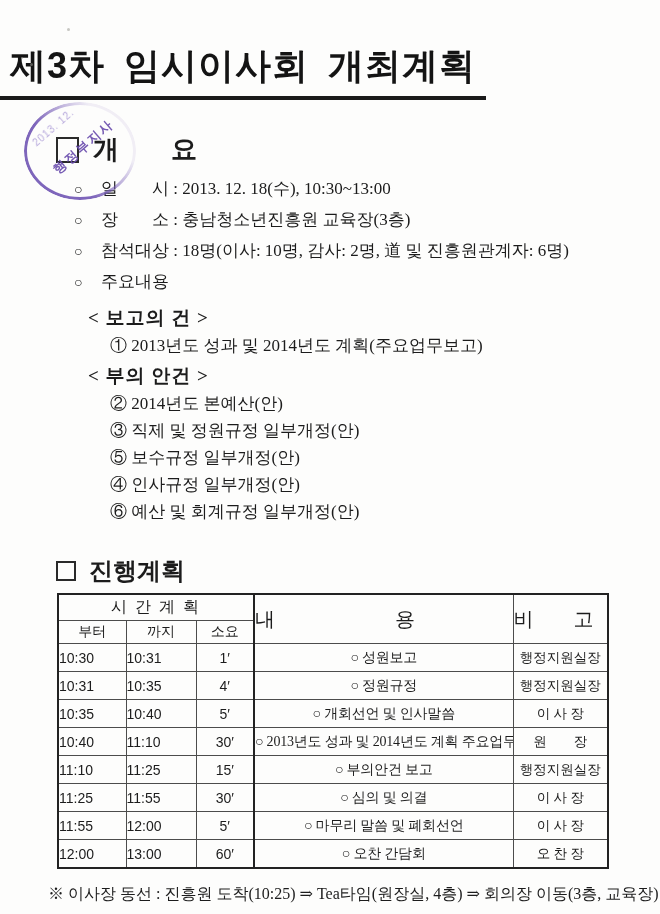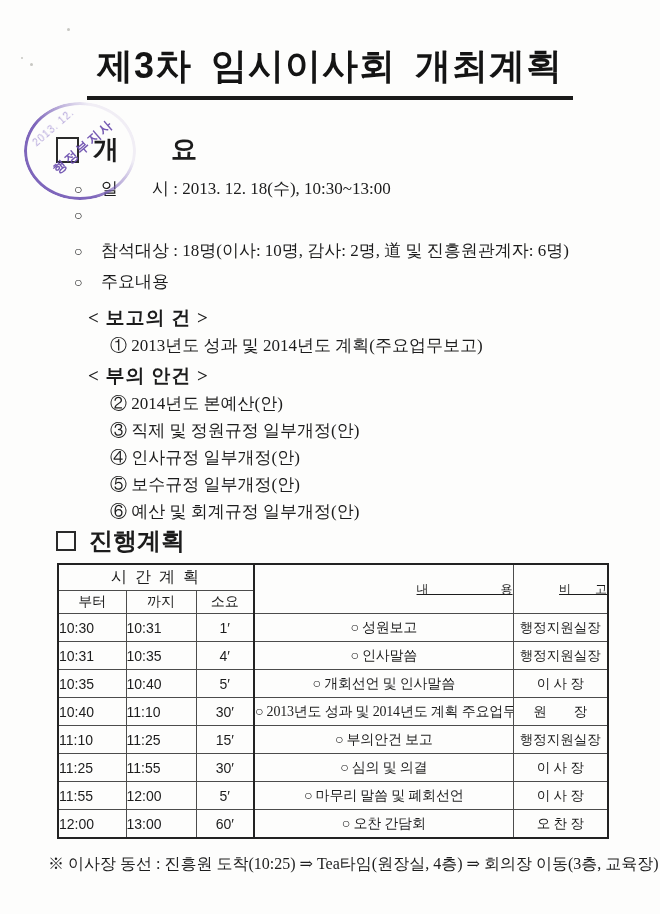--- a/index.html
+++ b/index.html
@@ -23,21 +23,21 @@
     position:absolute;left:12px;top:28px;transform:rotate(-41deg);
     font-size:10px;letter-spacing:1px;color:#7a5fc0;opacity:.55;
     font-family:"Liberation Sans",sans-serif;filter:blur(.4px);
   }
   .stamp-name{
     position:absolute;left:30px;top:44px;transform:rotate(-41deg);
     font-size:13px;font-weight:bold;letter-spacing:2px;color:#6b4eae;opacity:.92;
   }
 
   
-  .title-row{margin:42px 0 0 0;text-align:center;}
+  .title-row{margin:42px 0 0 0;}
   .doc-title{
     display:inline-block;font-family:"Liberation Sans","DejaVu Sans",sans-serif;
     font-weight:900;font-size:36px;letter-spacing:1px;color:#141414;
     border-bottom:4px solid #1a1a1a;padding:0 10px 5px 10px;
   }
 
   
   .sec-head{display:flex;align-items:center;font-weight:bold;}
   .sec-head-lg{margin:32px 0 8px 56px;font-size:26px;}
   .sec-head-sm{margin:8px 0 6px 56px;font-size:24px;}
@@ -57,21 +57,21 @@
   
   table.sched{
     border-collapse:collapse;table-layout:fixed;width:550px;margin:6px 0 0 57px;
     font-size:15px;
   }
   table.sched th,table.sched td{border:1px solid #4c4c4c;padding:0;}
   table.sched{border:2px solid #222;}
   table.sched th{font-weight:normal;}
   .th-group{height:25px;font-size:16px;letter-spacing:2px;text-align:center;margin-left:48px;}
   .th-sub{height:22px;font-size:14px;text-align:center;}
-  .th-content,.th-note{text-align:right;font-size:12px;text-decoration:underline;}
+  .th-content,.th-note{text-align:left;font-size:20px;}
   td.c-time{text-align:left;font-family:"Liberation Sans",sans-serif;font-size:14px;height:27px;}
   td.c-dur{text-align:center;font-family:"Liberation Sans",sans-serif;font-size:14px;}
   td.c-content{text-align:center;padding-left:8px;font-size:14px;white-space:nowrap;overflow:hidden;letter-spacing:-0.2px;}
   td.c-note{text-align:center;font-size:13.5px;white-space:nowrap;overflow:hidden;}
   .bl2{border-left:2px solid #222 !important;}
 
   
   .footnote{margin:13px 0 0 48px;font-size:16px;line-height:23px;}
 </style>
 </head>
@@ -98,46 +98,47 @@
     <span class="pre">개  요</span>
   </div>
 
   <div class="ov-list">
     <div class="ov-item">
       <span class="ov-bullet">○</span>
       <span class="pre">일  시 : 2013. 12. 18(수), 10:30~13:00</span>
     </div>
     <div class="ov-item">
       <span class="ov-bullet">○</span>
+      <span class="pre">장  소 : 충남청소년진흥원 교육장(3층)</span>
     </div>
     <div class="ov-item">
       <span class="ov-bullet">○</span>
       <span class="pre">참석대상 : 18명(이사: 10명, 감사: 2명, 道 및 진흥원관계자: 6명)</span>
     </div>
     <div class="ov-item">
       <span class="ov-bullet">○</span>
       <span class="pre">주요내용</span>
     </div>
   </div>
 
   <div class="sub-head pre">&lt; 보고의 건 &gt;</div>
   <div>
     <div class="sub-item pre">① 2013년도 성과 및 2014년도 계획(주요업무보고)</div>
   </div>
 
   <div class="sub-head pre">&lt; 부의 안건 &gt;</div>
   <div>
     <div class="sub-item pre">② 2014년도 본예산(안)</div>
     <div class="sub-item pre">③ 직제 및 정원규정 일부개정(안)</div>
+    <div class="sub-item pre">⑤ 보수규정 일부개정(안)</div>
     <div class="sub-item pre">④ 인사규정 일부개정(안)</div>
-    <div class="sub-item pre">⑤ 보수규정 일부개정(안)</div>
     <div class="sub-item pre">⑥ 예산 및 회계규정 일부개정(안)</div>
   </div>
 
-  <div class="sec-head sec-head-sm" style="margin-top:0;">
+  <div class="sec-head sec-head-sm" style="margin-top:30px;">
     <span class="box box-sm"></span>
     <span class="pre">진행계획</span>
   </div>
 
   <table class="sched">
     <colgroup>
       <col style="width:68px">
         <col style="width:70px">
         <col style="width:58px">
       <col style="width:259px">
@@ -160,21 +161,21 @@
         <td class="c-time">10:30</td>
         <td class="c-time">10:31</td>
         <td class="c-dur">1′</td>
         <td class="c-content bl2">○ 성원보고</td>
         <td class="c-note pre">행정지원실장</td>
       </tr>
       <tr>
         <td class="c-time">10:31</td>
         <td class="c-time">10:35</td>
         <td class="c-dur">4′</td>
-        <td class="c-content bl2">○ 인사말씀</td>
+        <td class="c-content bl2">○ 정원규정</td>
         <td class="c-note pre">행정지원실장</td>
       </tr>
       <tr>
         <td class="c-time">10:35</td>
         <td class="c-time">10:40</td>
         <td class="c-dur">5′</td>
         <td class="c-content bl2">○ 개회선언 및 인사말씀</td>
         <td class="c-note pre">이 사 장</td>
       </tr>
       <tr>

